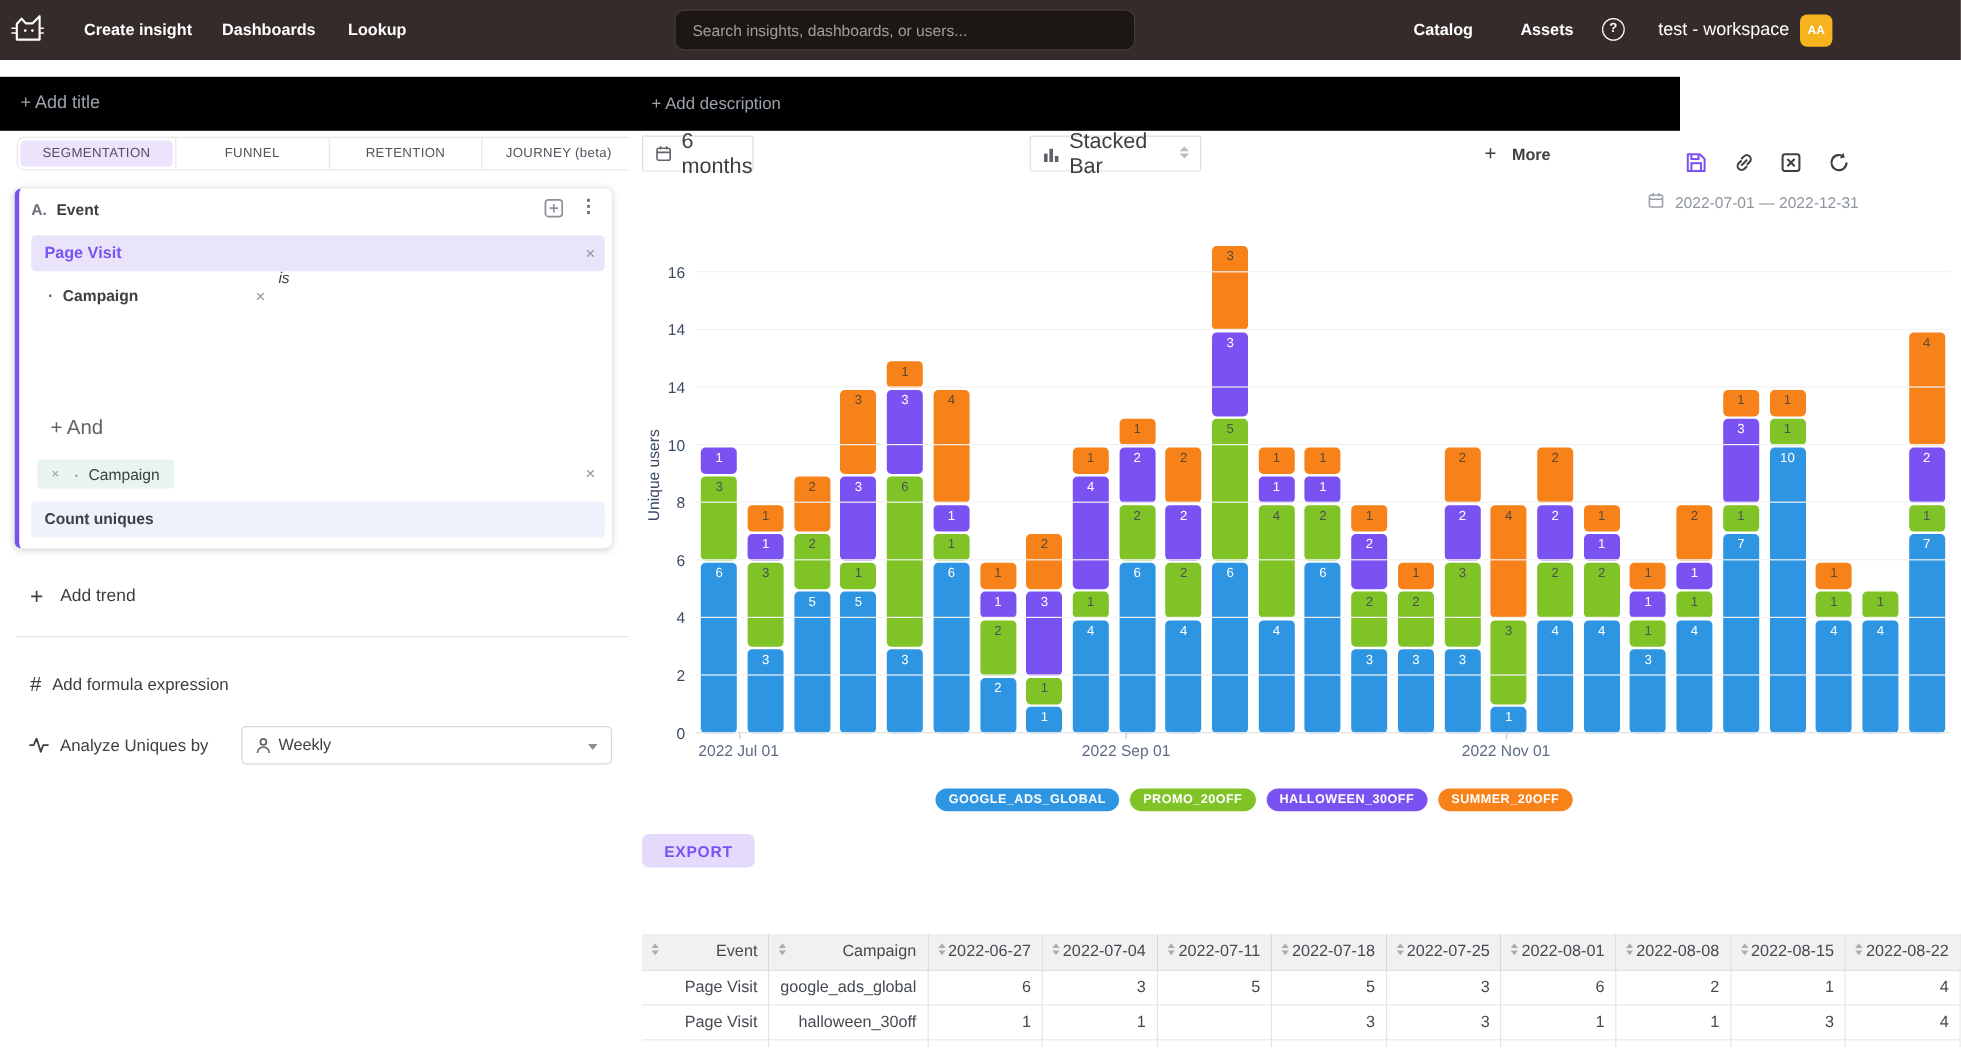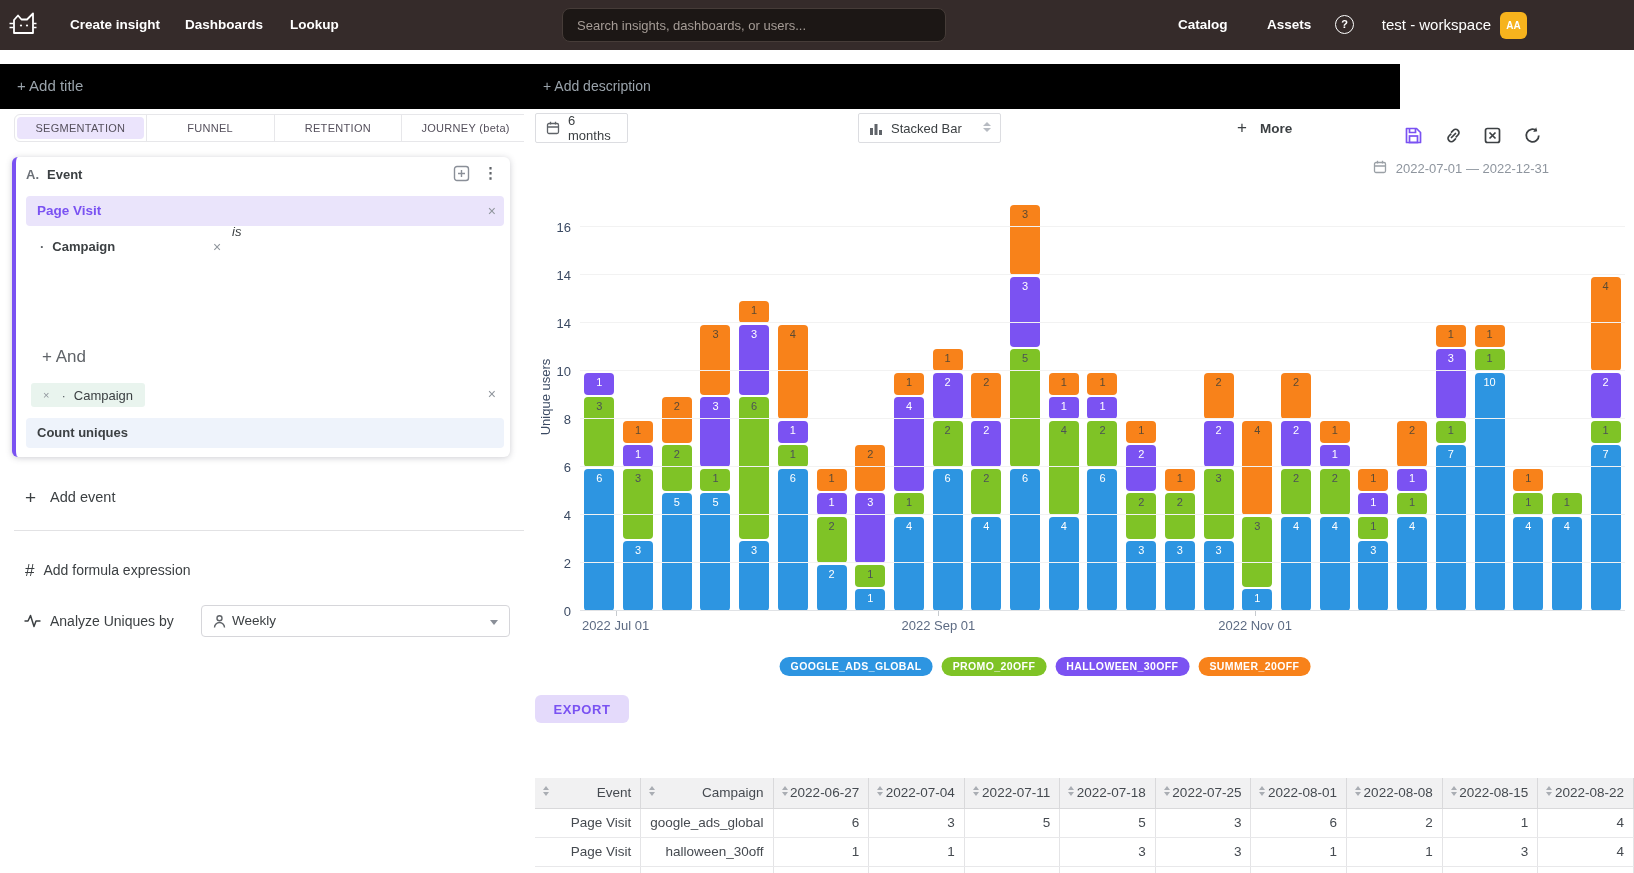--- a/index.html
+++ b/index.html
@@ -82,21 +82,21 @@
   border:1px solid #d6d6da; border-radius:4px; background:#fff; cursor:pointer; }
 .userselect .plabel { position:absolute; left:30px; top:7px; font-size:13.5px; }
 .userselect .personicon { position:absolute; left:10px; top:8px; }
 .caret-down { position:absolute; right:11px; top:14px; width:0; height:0;
   border-left:4.5px solid transparent; border-right:4.5px solid transparent;
   border-top:5px solid #8a8f98; }
 
 
 .rightpane { position:absolute; left:524px; top:95px; width:1110px; bottom:0; overflow:hidden; }
 .ctl { position:absolute; top:18px; height:30px; border:1px solid #dcdde1; border-radius:2px;
-  background:#fff; font-size:13px; color:#3c4043; display:flex; align-items:center;
+  background:#fff; font-size:18px; color:#3c4043; display:flex; align-items:center;
   padding:0 10px; cursor:pointer; }
 .ctl .icon { margin-right:8px; display:flex; }
 .updown { position:absolute; right:9px; top:8px; display:flex; flex-direction:column; gap:2px; }
 .updown i { width:0; height:0; border-left:4px solid transparent; border-right:4px solid transparent; }
 .updown .u { border-bottom:4.5px solid #b7bbc2; }
 .updown .d { border-top:4.5px solid #b7bbc2; }
 .more-btn { position:absolute; left:713px; top:18px; height:30px; display:flex; align-items:center;
   font-size:13.5px; font-weight:700; cursor:pointer; }
 .more-btn .plus { font-weight:400; font-size:17px; margin-right:13px; color:#3c4043; }
 .daterange { position:absolute; right:85px; top:65px; font-size:13px; color:#8e959e;
@@ -234,21 +234,21 @@
       <span class="x-icon">×</span>
       <span class="dot">·</span>
       <span>Campaign</span>
     </div>
     <span class="x-icon bd-x">×</span>
 
     <div class="aggrow">Count uniques</div>
   </div>
 
   <div class="addevent">
-    <span class="plus">+</span><span>Add event</span>
+    <span class="plus">+</span><span>Add trend</span>
   </div>
   <div class="lp-divider"></div>
   <div class="formula">
     <span class="hash">#</span><span>Add formula expression</span>
   </div>
 
   <span class="analyze-icon">
     <svg width="17" height="16" viewBox="0 0 17 16" fill="none" stroke="#3c4043" stroke-width="1.5" stroke-linejoin="round">
       <polyline points="0.5,8 4,8 6.5,2.5 10,13.5 12,8 16.5,8"></polyline>
     </svg>

